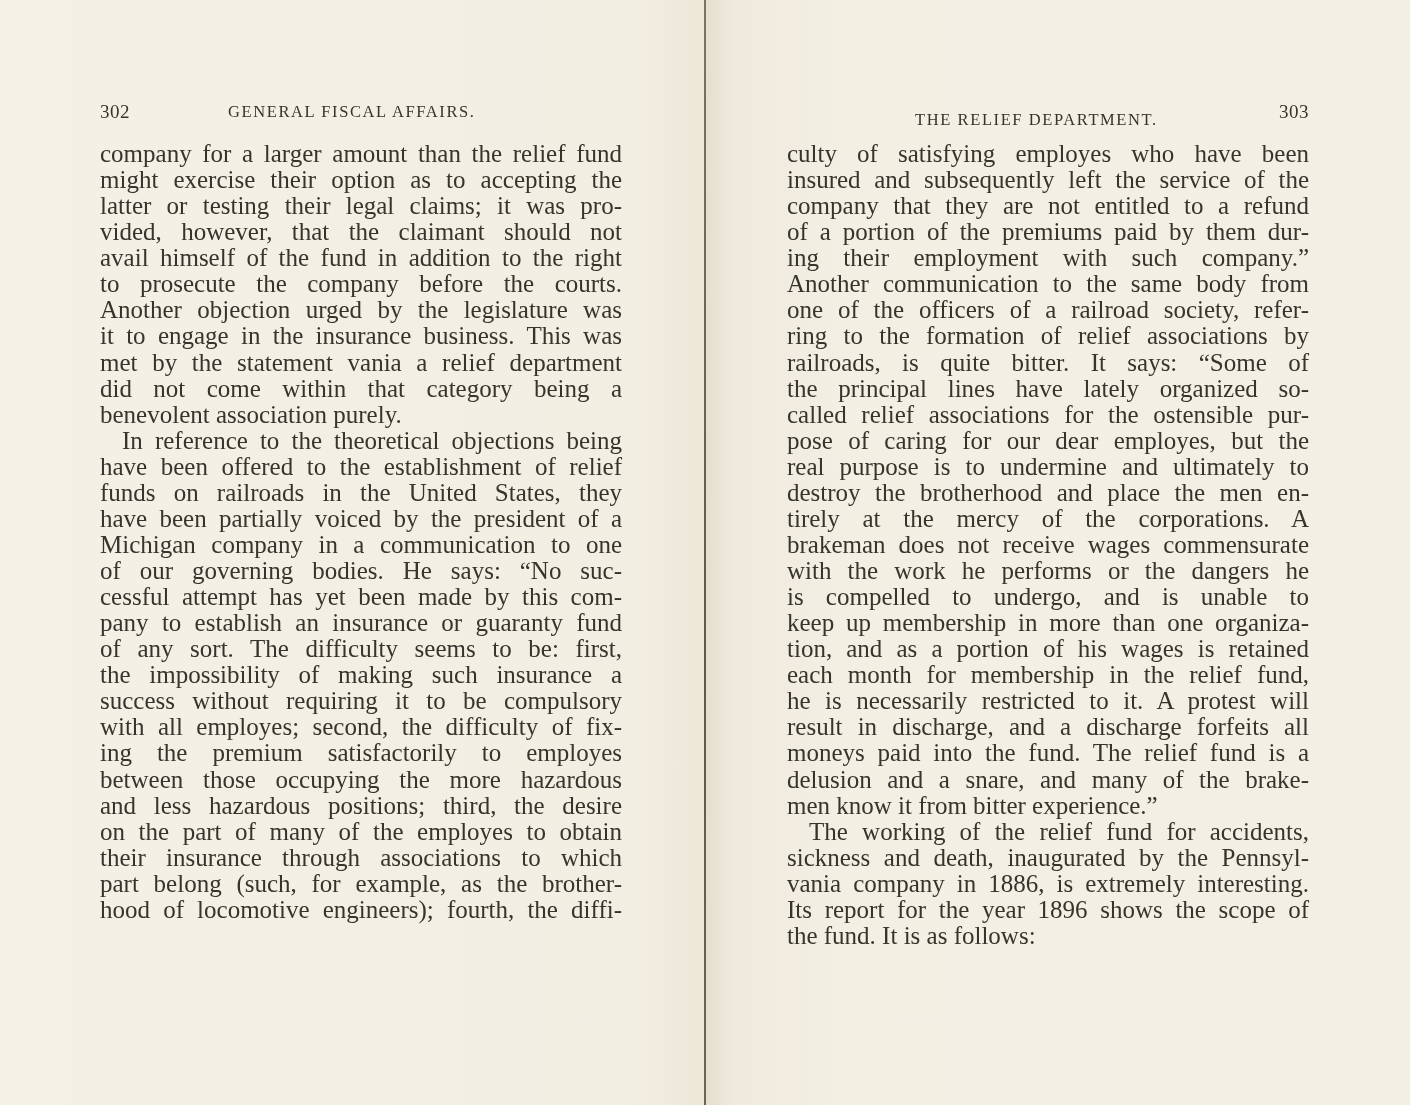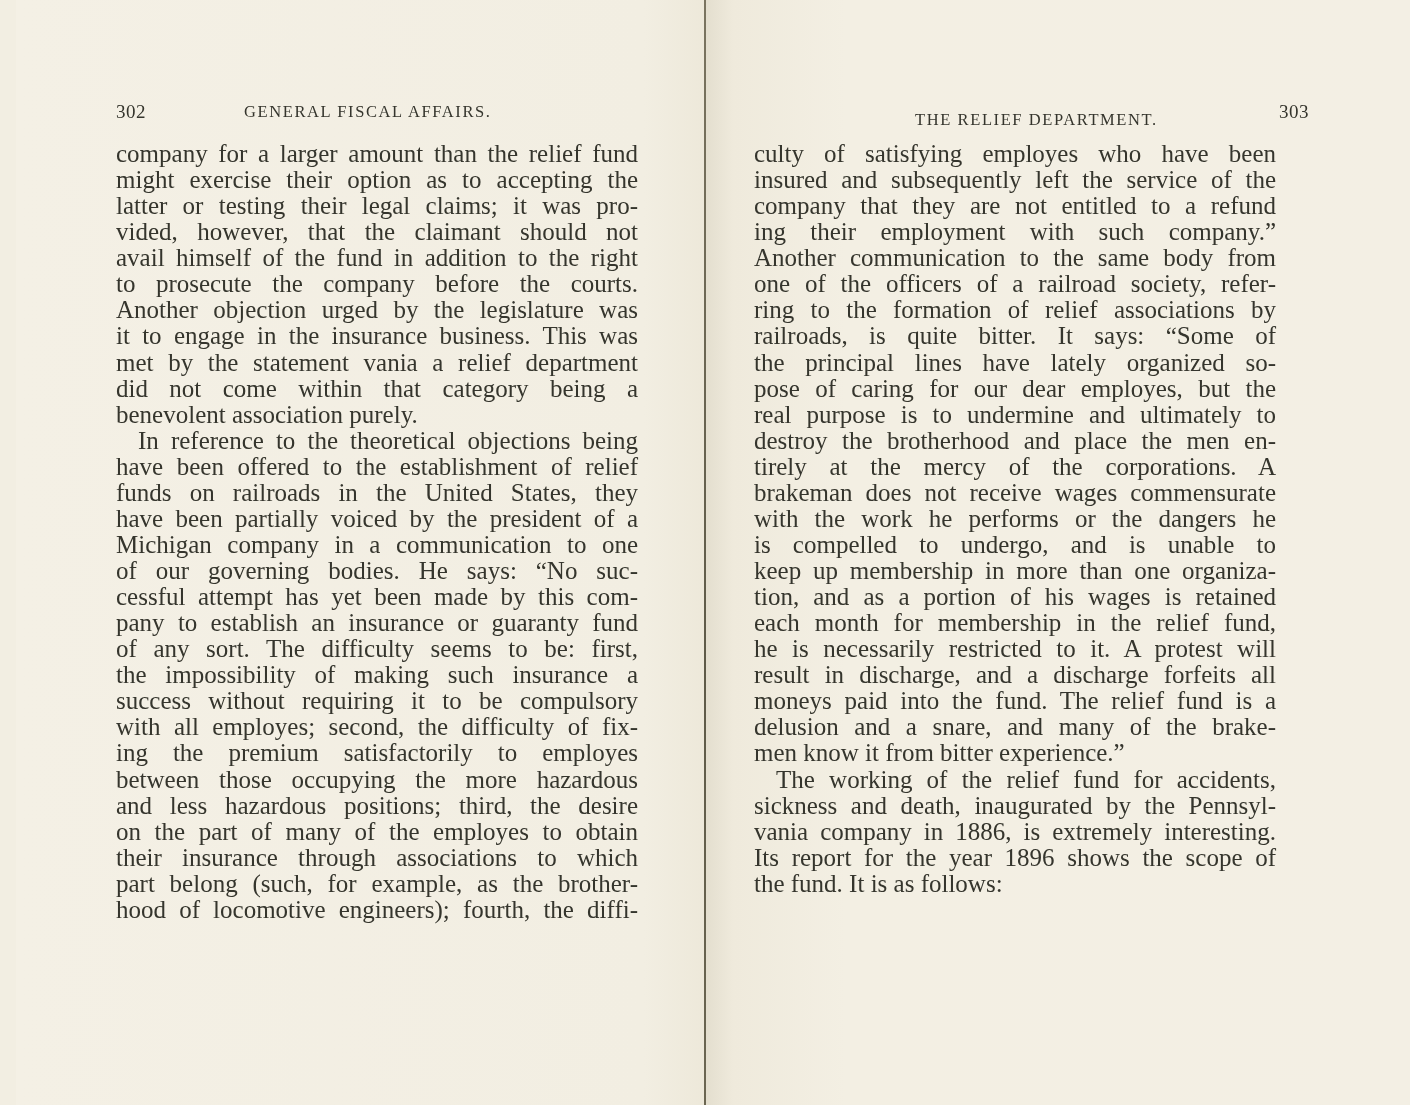--- a/index.html
+++ b/index.html
@@ -7,21 +7,21 @@
       width: 1410px; height: 1105px; overflow: hidden;
       background: #f2eee2;
       position: relative;
       font-family: "Liberation Serif", "DejaVu Serif", serif;
       color: #35352d;
     }
     .spread { position: absolute; inset: 0; }
     .page {
       position: absolute; top: 0; height: 1105px;
     }
-    .page-left { left: 16px; width: 739px;
+    .page-left { left: 0; width: 739px;
       background: linear-gradient(to right, #f4f0e5 0%, #f2eee2 85%, #ebe6d6 97%, #ddd7c4 100%); }
     .page-right { left: 705px; width: 705px;
       background: linear-gradient(to right, #e3dece 0%, #efeadc 4%, #f3efe3 20%, #f3efe4 100%); }
     .gutter {
       position: absolute; left: 704px; top: 0; width: 2px; height: 1105px;
       background: linear-gradient(to bottom, #7a7460, #5e5a48 60%, #6b6652);
     }
     .running-head {
       position: absolute; top: 100px; height: 24px;
       font-size: 17px; line-height: 24px;
@@ -33,21 +33,21 @@
     .rh-left .head-title { position: absolute; left: 128px; top: 0; }
     .rh-right { left: 787px; width: 522px; }
     .rh-right .folio { position: absolute; right: 0; top: 0; }
     .rh-right .head-title { position: absolute; left: 128px; top: 8px; }
     .body-text {
       position: absolute; top: 141px;
       font-size: 25px; line-height: 26.07px;
       text-align: justify;
     }
     .bt-left { left: 100px; width: 522px; }
-    .bt-right { left: 754px; width: 522px; }
+    .bt-right { left: 787px; width: 522px; }
     .line {
       display: block; height: 26.07px; white-space: nowrap;
       text-align: justify; text-align-last: justify;
       overflow: visible;
     }
     .line.last { text-align-last: left; }
     .line.indent { padding-left: 22px; }
   </style>
 </head>
 <body>
@@ -96,26 +96,28 @@
   <div class="page page-right">
   </div>
   <div class="running-head rh-right">
     <span class="head-title">THE RELIEF DEPARTMENT.</span>
     <span class="folio">303</span>
   </div>
   <div class="body-text bt-right">
     <span class="line">culty of satisfying employes who have been</span>
     <span class="line">insured and subsequently left the service of the</span>
     <span class="line">company that they are not entitled to a refund</span>
+    <span class="line">of a portion of the premiums paid by them dur-</span>
     <span class="line">ing their employment with such company.”</span>
     <span class="line">Another communication to the same body from</span>
     <span class="line">one of the officers of a railroad society, refer-</span>
     <span class="line">ring to the formation of relief associations by</span>
     <span class="line">railroads, is quite bitter. It says: “Some of</span>
     <span class="line">the principal lines have lately organized so-</span>
+    <span class="line">called relief associations for the ostensible pur-</span>
     <span class="line">pose of caring for our dear employes, but the</span>
     <span class="line">real purpose is to undermine and ultimately to</span>
     <span class="line">destroy the brotherhood and place the men en-</span>
     <span class="line">tirely at the mercy of the corporations. A</span>
     <span class="line">brakeman does not receive wages commensurate</span>
     <span class="line">with the work he performs or the dangers he</span>
     <span class="line">is compelled to undergo, and is unable to</span>
     <span class="line">keep up membership in more than one organiza-</span>
     <span class="line">tion, and as a portion of his wages is retained</span>
     <span class="line">each month for membership in the relief fund,</span>

